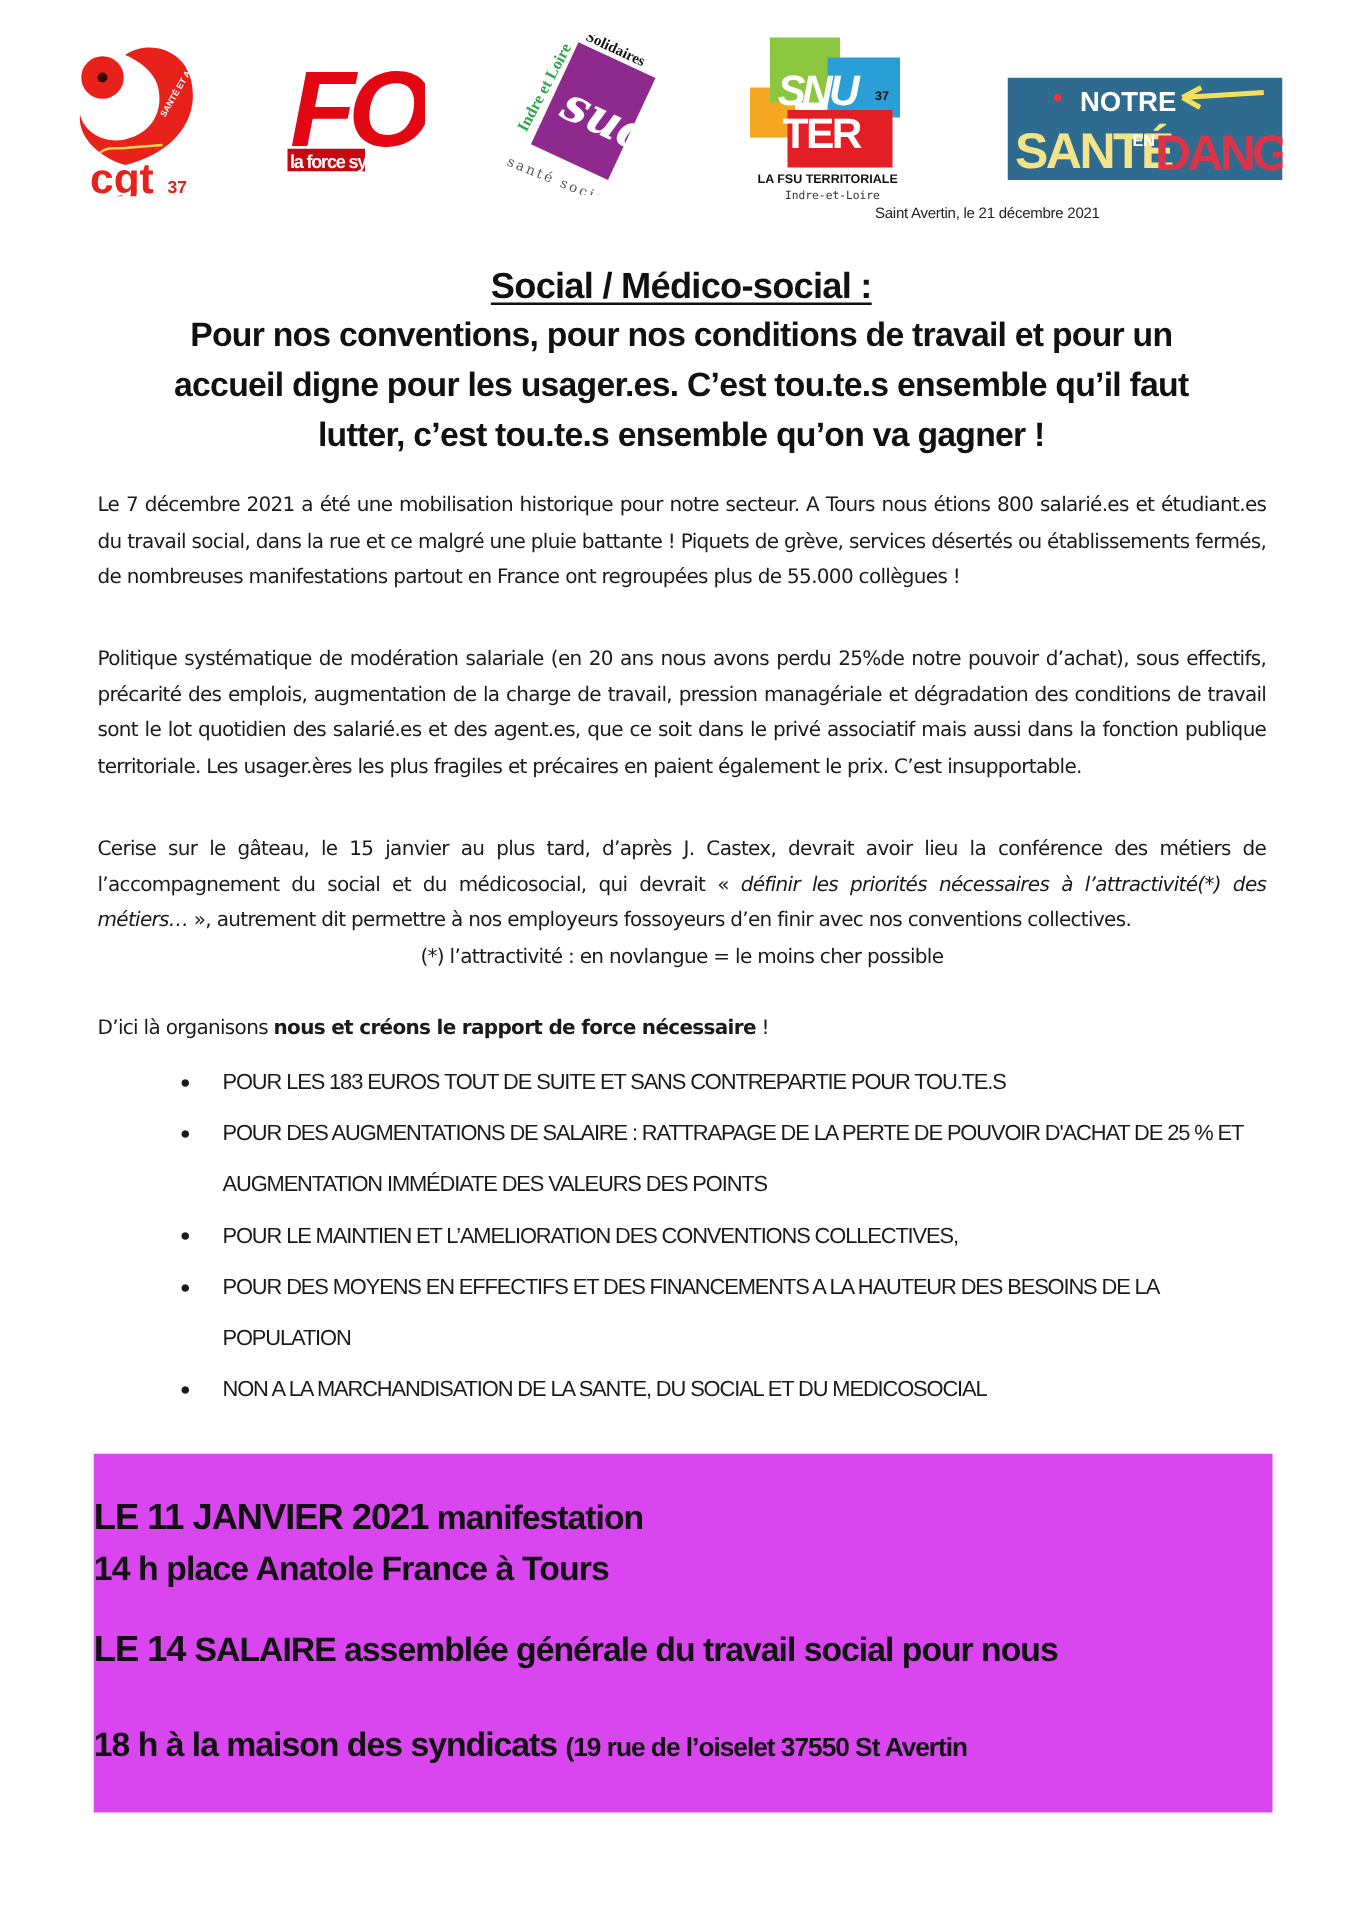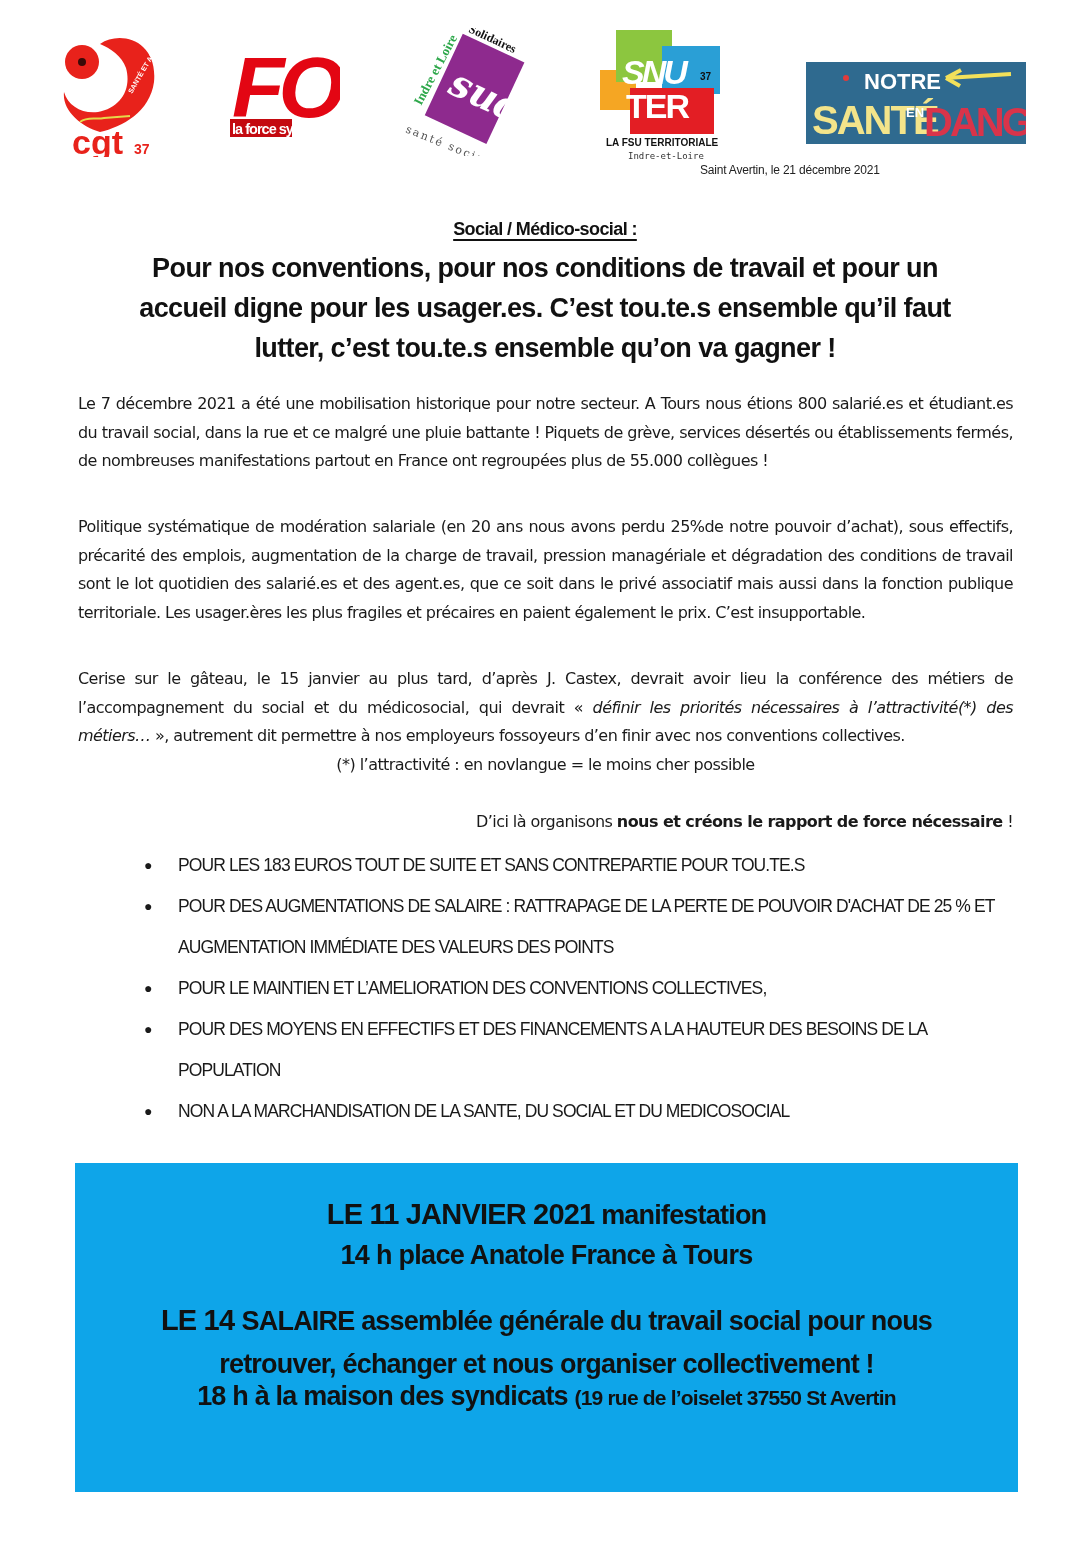--- a/index.html
+++ b/index.html
@@ -10,39 +10,39 @@
   .cgt { left: 60px; top: 32px; width: 100px; height: 125px; }
   .fo { left: 228px; top: 45px; width: 112px; height: 95px; }
   .sud { left: 395px; top: 28px; width: 150px; height: 128px; }
   .snuter { left: 600px; top: 28px; width: 130px; height: 135px; }
   .sante { left: 806px; top: 62px; width: 220px; height: 82px; }
 
   .place-date { position: absolute; left: 700px; top: 163px; font-size: 12px; color: #222; font-family: Liberation Sans, sans-serif; letter-spacing: -0.2px; }
 
   
   .title-block { position: absolute; left: 70px; top: 210px; width: 950px; text-align: center; font-family: "Liberation Sans Narrow", "Liberation Sans", sans-serif; font-weight: bold; color: #111; }
-  .title-sub { font-size: 18px; text-decoration: underline; text-decoration-thickness: 2px; text-underline-offset: 4px; line-height: 38px; letter-spacing: -0.6px; }
+  .title-sub { font-size: 29px; text-decoration: underline; text-decoration-thickness: 2px; text-underline-offset: 4px; line-height: 38px; letter-spacing: -0.6px; }
   .title-main { font-size: 27px; line-height: 40px; letter-spacing: -0.6px; margin-top: 0px; }
 
   
   .body-text { position: absolute; left: 78px; width: 935px; font-size: 16px; line-height: 28.6px; text-align: justify; color: #1a1a1a; font-family: "DejaVu Sans", sans-serif; letter-spacing: -0.55px; word-spacing: 0px; }
   .p1 { top: 390px; }
   .p2 { top: 513px; }
   .p3 { top: 665px; }
   .p3 .note { display:block; line-height: 28px; text-align: center; }
   .body-text p { margin: 0; }
-  .p4 { top: 808px; text-align: right; }
+  .p4 { top: 808px; text-align: left; }
 
   
   .demands { position: absolute; left: 140px; top: 845px; width: 880px; margin: 0; padding: 0; list-style: none; font-family: "Liberation Sans", sans-serif; font-size: 17.5px; letter-spacing: -0.9px; color: #1a1a1a; }
   .demands li { position: relative; padding-left: 38px; line-height: 41px; }
   .demands li .bullet { position: absolute; left: 4px; top: 0; font-size: 14px; }
 
   
-  .event-box { position: absolute; left: 75px; top: 1163px; width: 943px; height: 329px; background: #0ea5e9; text-align: center; font-family: "Liberation Sans Narrow", "Liberation Sans", sans-serif; font-weight: bold; color: #111; }
+  .event-box { position: absolute; left: 75px; top: 1163px; width: 943px; height: 287px; background: #d946ef; text-align: left; font-family: "Liberation Sans Narrow", "Liberation Sans", sans-serif; font-weight: bold; color: #111; }
   .ev1 { position: absolute; left: 0; right: 0; top: 35px; font-size: 29px; letter-spacing: -0.8px; }
   .ev1 .small { font-size: 27px; }
   .ev2 { position: absolute; left: 0; right: 0; top: 77px; font-size: 27px; letter-spacing: -0.7px; }
   .ev3 { position: absolute; left: 0; right: 0; top: 136px; font-size: 29px; letter-spacing: -0.8px; line-height: 42px; }
   .ev3 .small { font-size: 27px; }
   .ev4 { position: absolute; left: 0; right: 0; top: 218px; font-size: 27px; letter-spacing: -0.8px; }
   .ev4 .addr { font-size: 21px; }
 </style>
 </head>
 <body>
@@ -140,18 +140,17 @@
   <li><span class="bullet">●</span><span>NON A LA MARCHANDISATION DE LA SANTE, DU SOCIAL ET DU MEDICOSOCIAL</span></li>
 </ul>
 
 <div class="event-box">
   <div class="ev1">
     <span>LE 11 JANVIER 2021</span><span class="small"> manifestation</span>
   </div>
   <div class="ev2">14 h place Anatole France à Tours</div>
   <div class="ev3">
     <span>LE 14 </span><span class="small">SALAIRE</span><span class="small"> assemblée générale du travail social pour nous</span><br>
-    <span class="small">retrouver, échanger et nous organiser collectivement !</span>
   </div>
   <div class="ev4">
     <span>18 h à la maison des syndicats </span><span class="addr">(19 rue de l’oiselet 37550 St Avertin</span>
   </div>
 </div>
 
 </body></html>

